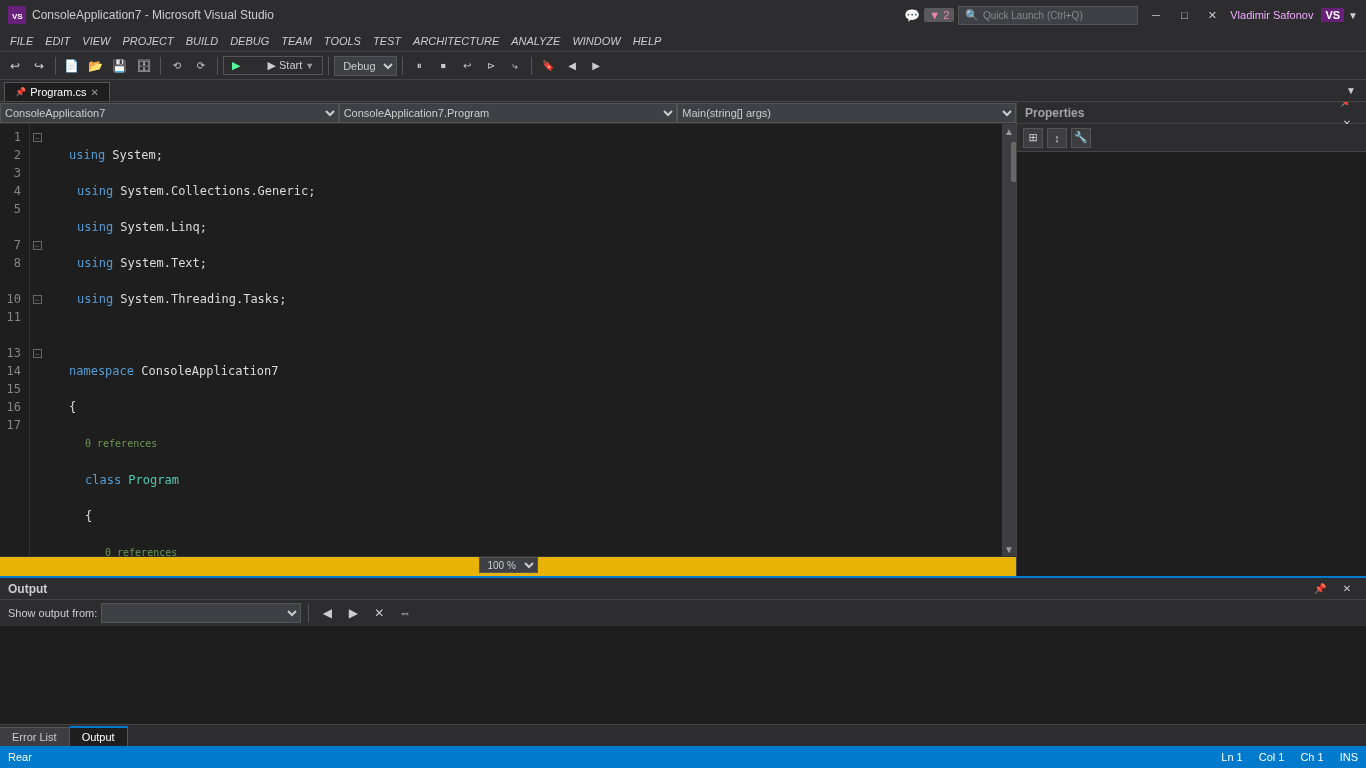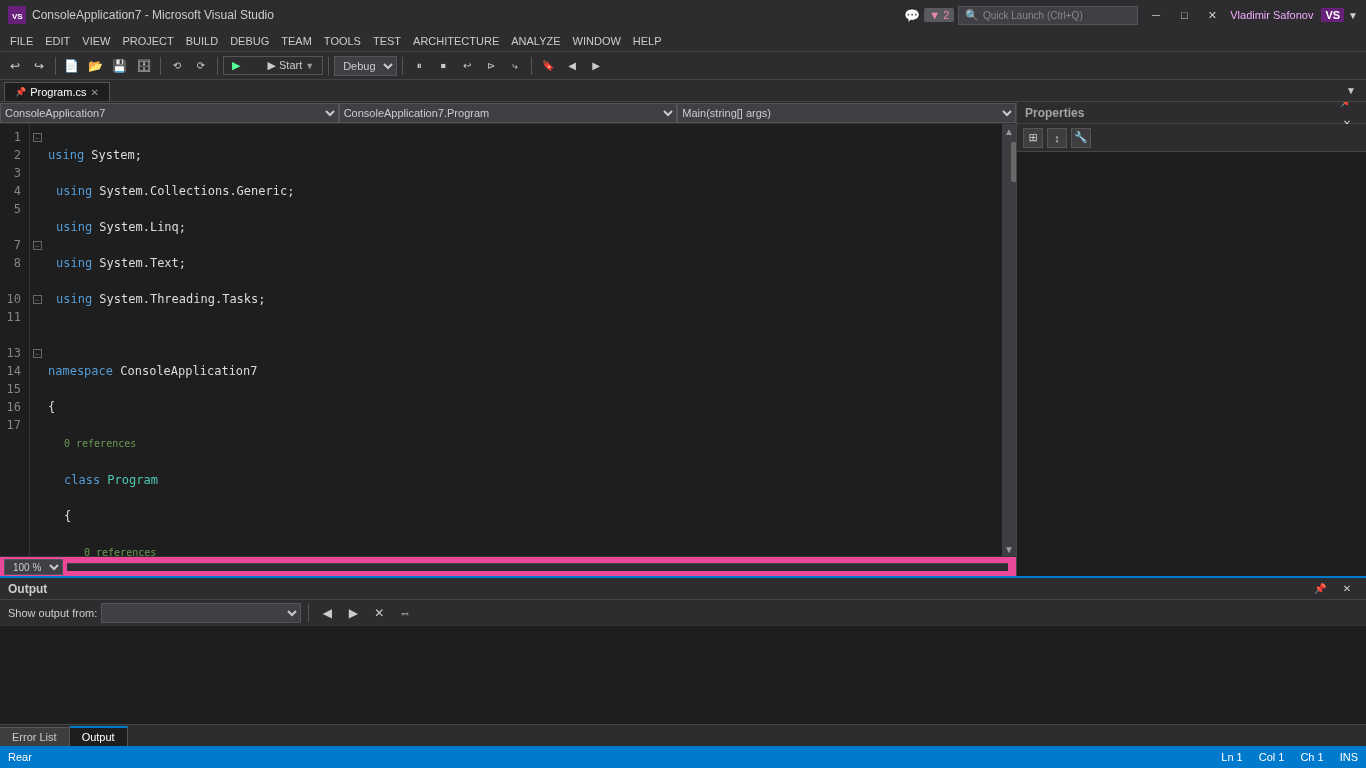--- a/index.html
+++ b/index.html
@@ -52,20 +52,21 @@
     }
 
     
     #menu-bar {
       background: #2d2d30;
       height: 22px;
       display: flex;
       align-items: center;
       padding: 0 4px;
       border-bottom: 1px solid #444;
+      font-style: italic;
     }
     #menu-bar .menu-item {
       color: #ccc; font-size: 11px; padding: 2px 6px; cursor: pointer;
     }
 
     
     #toolbar {
       background: #2d2d30;
       height: 28px;
       display: flex;
@@ -168,26 +169,27 @@
 
     
     #editor-scrollbar {
       width: 14px;
       background: #3e3e42;
       display: flex; flex-direction: column; align-items: center;
     }
 
     
     #zoom-strip {
-      background: #ec4899;
+      background: #eab308;
       height: 20px;
       display: flex;
       align-items: center;
       padding: 0 4px;
       border-top: 1px solid #333;
+      flex-direction: column;
     }
     .zoom-select {
       background: #3f3f46; border: 1px solid #555; color: #ccc;
       font-size: 10px; padding: 1px 4px; height: 16px;
     }
 
     
     #output-pane {
       height: 170px;
       background: #1e1e1e;
@@ -456,21 +458,21 @@
             <div style="height:18px;"></div>
             <div style="height:18px; display:flex; align-items:center; justify-content:center;">
               <span class="collapse-marker">−</span>
             </div>
             <div style="height:18px;"></div>
             <div style="height:18px;"></div>
             <div style="height:18px;"></div>
             <div style="height:18px;"></div>
           </div>
 
-          <div id="code-content" style="padding-left:4px;">
+          <div id="code-content" style="padding-left:4px;margin-left:21px;">
 <span class="code-line"><span class="kw">using</span> System;</span>
 <span class="code-line" style="padding-left:8px;"><span class="kw">using</span> System.Collections.Generic;</span>
 <span class="code-line" style="padding-left:8px;"><span class="kw">using</span> System.Linq;</span>
 <span class="code-line" style="padding-left:8px;"><span class="kw">using</span> System.Text;</span>
 <span class="code-line" style="padding-left:8px;"><span class="kw">using</span> System.Threading.Tasks;</span>
 <span class="code-line">&nbsp;</span>
 <span class="code-line"><span class="kw">namespace</span> ConsoleApplication7</span>
 <span class="code-line">{</span>
 <span class="code-line" style="padding-left:16px;"><span class="ref-hint">0 references</span></span>
 <span class="code-line" style="padding-left:16px;"><span class="kw">class</span> <span class="class-name">Program</span></span>

